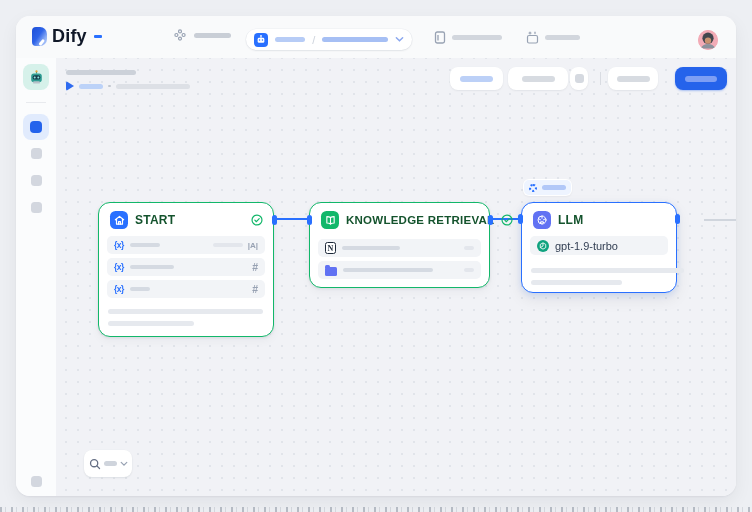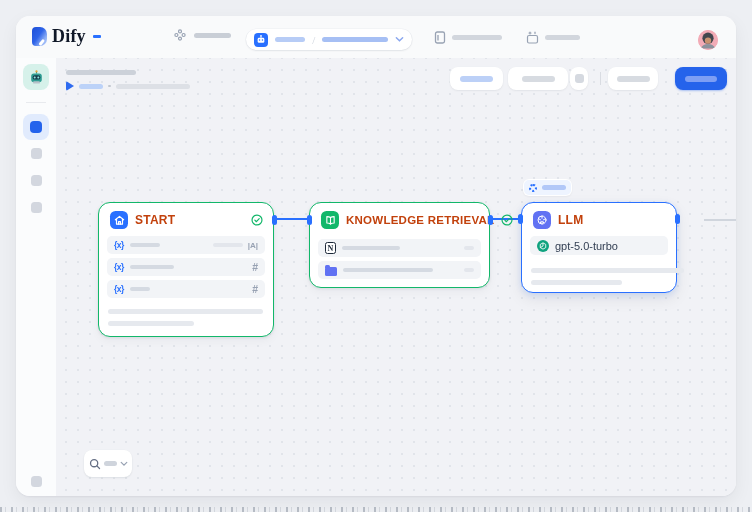--- a/index.html
+++ b/index.html
@@ -9,21 +9,21 @@
     background:#edeff3;
     position:relative; overflow:hidden;
   }
   
   .window {
     position:absolute; left:16px; top:16px; width:720px; height:480px;
     background:#f9fafb; border-radius:14px; overflow:hidden;
     box-shadow:0 1px 2px rgba(16,24,40,.05), 0 6px 18px rgba(16,24,40,.06);
   }
   
-  .hdr { position:absolute; left:0; top:0; right:0; height:42px; background:#f9fafb;font-family:Liberation Serif, serif; }
+  .hdr { position:absolute; left:0; top:0; right:0; height:42px; background:#f9fafb; }
   .logo-wrap { position:absolute; left:16px; top:10px; display:flex; align-items:center; gap:5px; }
   .logo-mark { position:relative; width:15px; height:19px; border-radius:4px 7px 7px 4px;
     background:linear-gradient(125deg,#1d4fd7 0%,#2e63e8 45%,#8fb0f6 75%,#b9cdf8 100%); }
   .logo-mark::after { content:""; position:absolute; right:2px; bottom:3px; width:7px; height:2.5px;
     background:#fff; transform:rotate(-50deg); border-radius:2px; }
   .logo-text { font-size:18px; font-weight:700; color:#101828; letter-spacing:.2px; }
   .logo-cursor { display:inline-block; width:8px; height:3.5px; background:#2970ff; border-radius:1px; margin-left:2px; }
   .bar { height:5px; border-radius:3px; background:#d2d6dd; }
   .hdr-left-group { position:absolute; left:158px; top:13px; display:flex; align-items:center; gap:8px; }
   .app-pill { position:absolute; left:230px; top:13px; width:166px; height:21px;
@@ -61,21 +61,21 @@
   .tb-sep { position:absolute; top:14px; width:1px; height:13px; background:#d9dce2; }
   .dot-sq { width:9px; height:9px; border-radius:3px; background:#d5d9e0; }
   
   .node { position:absolute; background:#fff; border-radius:12px;
     box-shadow:0 1px 3px rgba(16,24,40,.08), 0 4px 10px rgba(16,24,40,.04); }
   .node-green { border:1.5px solid #12b76a; }
   .node-blue { border:1.8px solid #2970ff; box-shadow:0 2px 6px rgba(41,112,255,.14), 0 6px 16px rgba(16,24,40,.08); }
   .node-hd { display:flex; align-items:center; gap:7px; padding:8px 10px 7px 11px; }
   .node-ic { width:18px; height:18px; border-radius:5.5px; display:flex; align-items:center; justify-content:center; flex:none; }
   .ic-blue { background:#2970ff; } .ic-green { background:#12b76a; } .ic-indigo { background:#6172f3; }
-  .node-title { font-size:12px; font-weight:700; color:#c2410c; letter-spacing:.25px; white-space:nowrap; }
+  .node-title { font-size:12px; font-weight:700; color:#14532d; letter-spacing:.25px; white-space:nowrap; }
   .node-check { margin-left:auto; display:flex; }
   .node-body { padding:0 8px; }
   .vrow { display:flex; align-items:center; height:18px; background:#f2f4f7; border-radius:5px;
     margin-bottom:4px; padding:0 7px; gap:6px; }
   .vbadge { font-size:8.5px; font-weight:700; color:#2970ff; letter-spacing:-.5px; }
   .vright { margin-left:auto; display:flex; align-items:center; gap:5px; }
   .vtype { font-size:8px; color:#98a2b3; font-weight:600; }
   .vtype-hash { font-size:10.5px; }
   .node-foot { padding:7px 9px 0 9px; }
   .node-foot .bar { background:#e6e9ee; margin-bottom:7px; }
@@ -338,21 +338,21 @@
         <span class="node-title">LLM</span>
       </div>
       <div class="node-body">
         <div class="vrow" style="height:19px">
           <span class="openai-ic">
             <svg width="8" height="8" viewBox="0 0 12 12" fill="none" stroke="#fff" stroke-width="1.3" stroke-linejoin="round">
               <polygon points="6,1.3 10.1,3.6 10.1,8.4 6,10.7 1.9,8.4 1.9,3.6"></polygon>
               <polyline points="6,1.3 6,6 1.9,8.4"></polyline>
             </svg>
           </span>
-          <span class="model-txt">gpt-5.0-turbo</span>
+          <span class="model-txt">gpt-1.9-turbo</span>
         </div>
       </div>
       <div class="node-foot" style="padding-top:9px">
         <span class="bar" style="width:153px;display:block"></span>
         <span class="bar" style="width:91px;display:block"></span>
       </div>
     </div>
 
     <div class="zoom-pill">
       <span>

